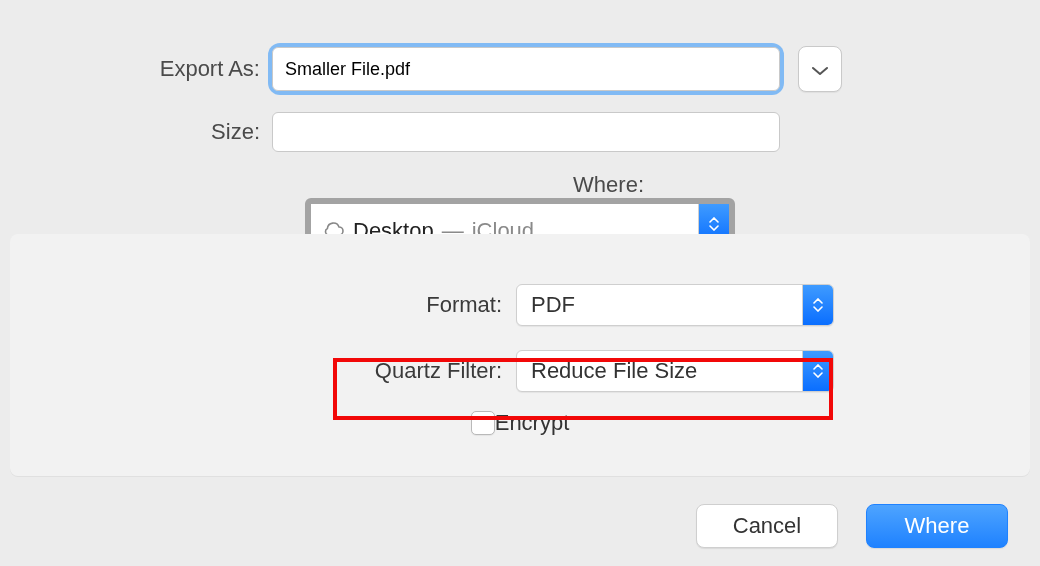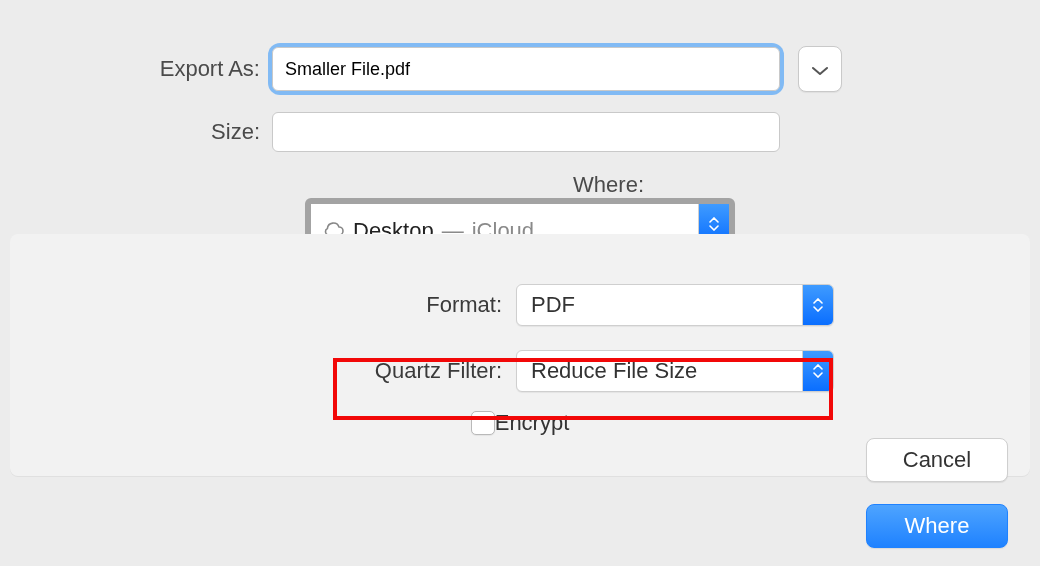--- a/index.html
+++ b/index.html
@@ -120,21 +120,21 @@
   .encrypt-row{display:flex;align-items:center;justify-content:center;margin-top:8px;}
   .chk{
     width:22px;height:22px;
     border:1px solid #b9b9b9;border-radius:5px;background:#fff;
     box-shadow:0 1px 1px rgba(0,0,0,.06);
   }
 
   
   .footer{
     position:absolute;right:32px;bottom:18px;
-    display:flex;gap:22px;flex-direction:column;
+    display:flex;gap:28px;
   }
   .btn{
     height:42px;min-width:140px;
     border:1px solid #cfcfcf;border-radius:8px;
     background:#fff;
     display:flex;align-items:center;justify-content:center;
     font-size:22px;color:#333;
     box-shadow:0 1px 1px rgba(0,0,0,.08);
     cursor:default;
   }

